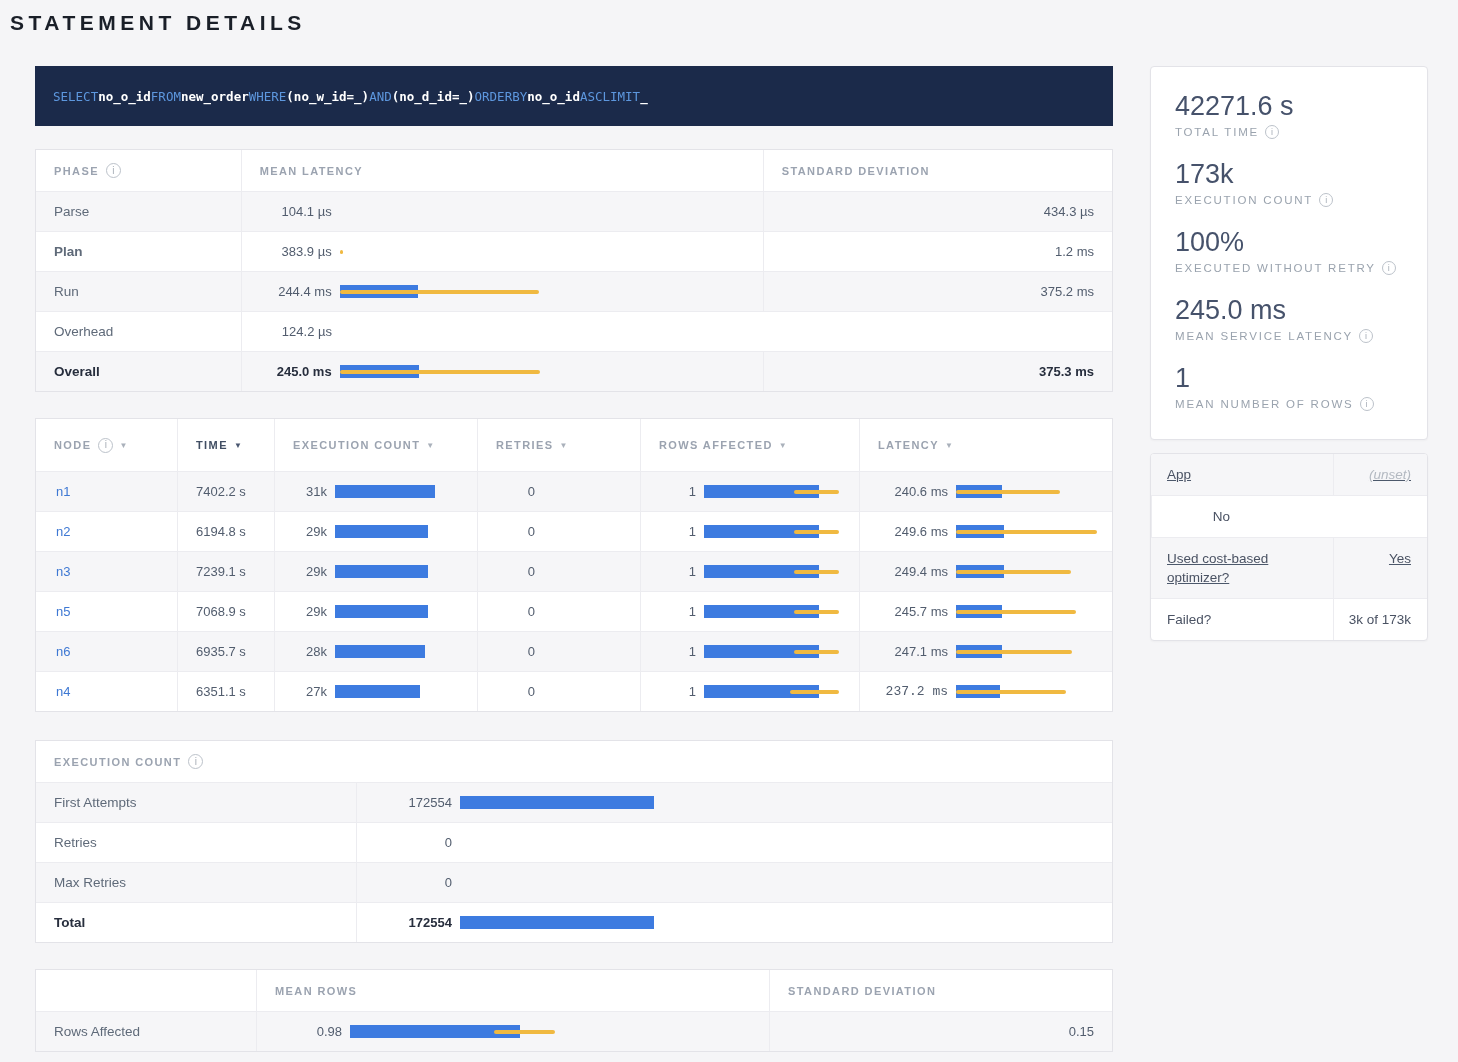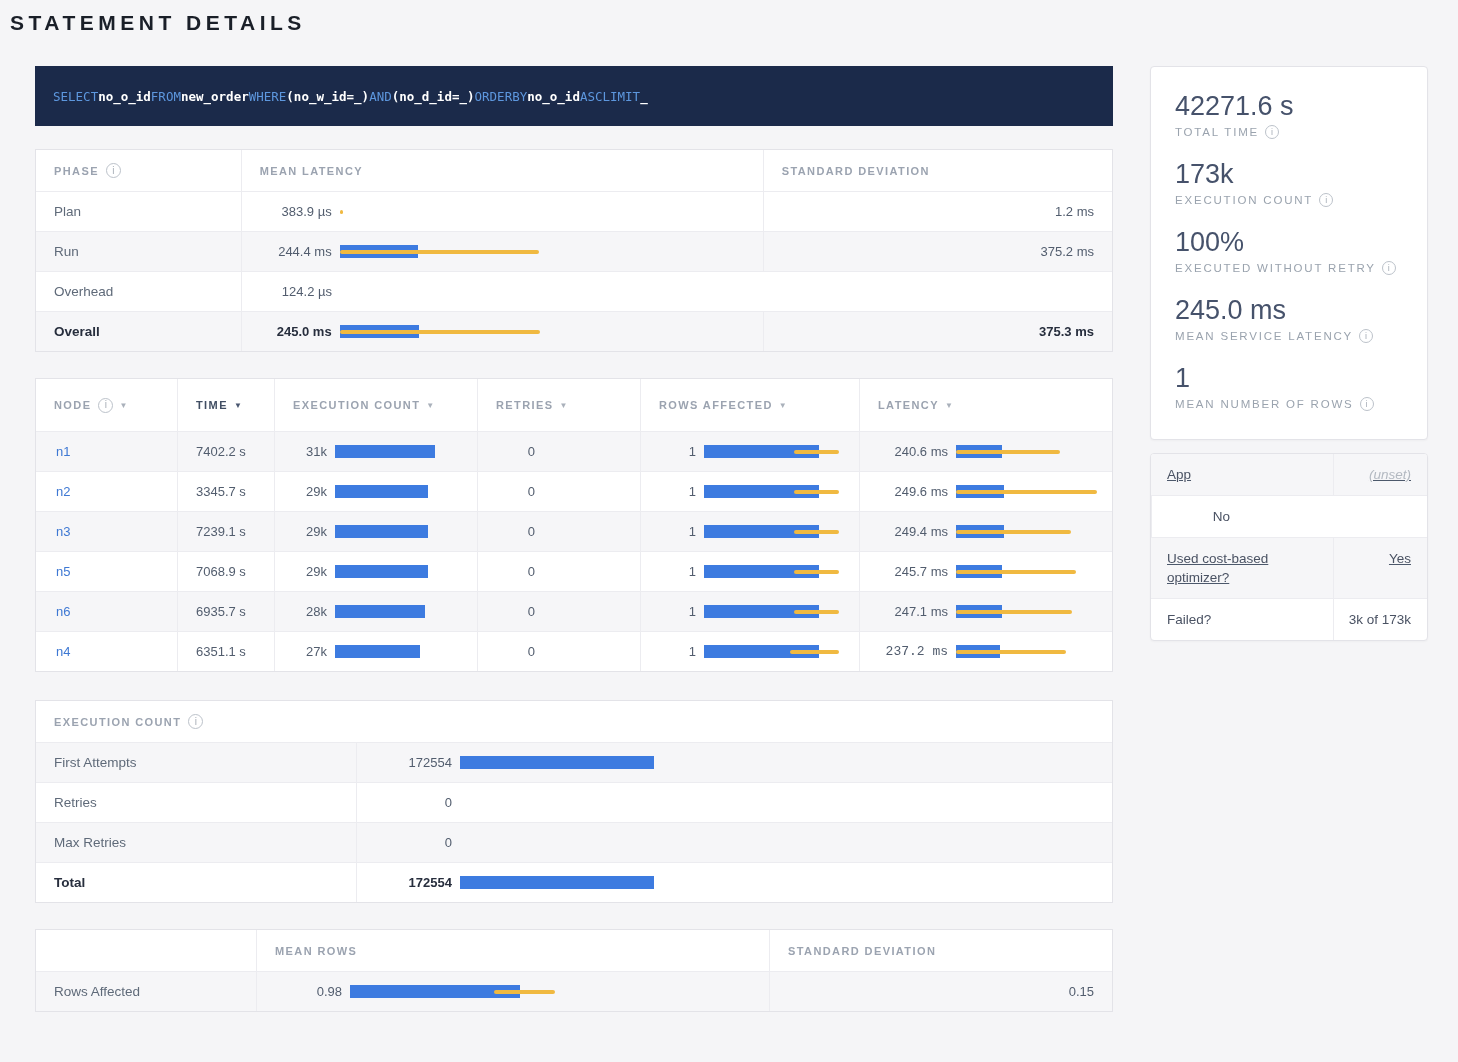--- a/index.html
+++ b/index.html
@@ -149,22 +149,32 @@
           <span class="info-icon">i</span>
         </div>
         <div class="cell" style="width:523px; padding-left:18px;">
           <span class="hlabel">MEAN LATENCY</span>
         </div>
         <div class="cell" style="width:350px; padding-left:18px;">
           <span class="hlabel">STANDARD DEVIATION</span>
         </div>
       </div>
       <div>
-          <div class="trow">
-            <div class="cell label-cell" style="width: 205px;">Plan</div>
+          <div class="trow stripe">
+            <div class="cell label-cell" style="width: 205px;">Parse</div>
+            <div class="cell" style="width: 523px;">
+              <span class="val" style="width: 90px;">104.1 µs</span>
+              <span class="barbox" style="width: 200px;"></span>
+            </div>
+            <div class="cell" style="width: 350px;">
+              <span class="std">434.3 µs</span>
+            </div>
+          </div>
+          <div class="trow">
+            <div class="cell label-cell" style="width: 205px; font-weight: bold;">Plan</div>
             <div class="cell" style="width: 523px;">
               <span class="val" style="width: 90px;">383.9 µs</span>
               <span class="barbox" style="width: 200px;">
                 <span class="by" style="left: 0px; width: 3px;"></span>
               </span>
             </div>
             <div class="cell" style="width: 350px;">
               <span class="std">1.2 ms</span>
             </div>
           </div>
@@ -262,21 +272,21 @@
                 <span class="bb" style="width: 46.4px;"></span>
                 <span class="by" style="left: 0px; width: 104.4px;"></span>
               </span>
             </div>
           </div>
           <div class="trow">
             <div class="cell" style="width: 141px; padding-left: 20px;">
               <a class="node-link">n2</a>
             </div>
             <div class="cell" style="width: 97px;">
-              <span class="left-val">3345.7 s</span>
+              <span class="left-val">6194.8 s</span>
             </div>
             <div class="cell" style="width: 203px;">
               <span class="val" style="width: 52px;">29k</span>
               <span class="barbox" style="width: 105px;">
                 <span class="bb" style="width: 93.45px;"></span>
               </span>
             </div>
             <div class="cell" style="width: 163px;">
               <span class="val" style="width: 57px;">0</span>
             </div>

